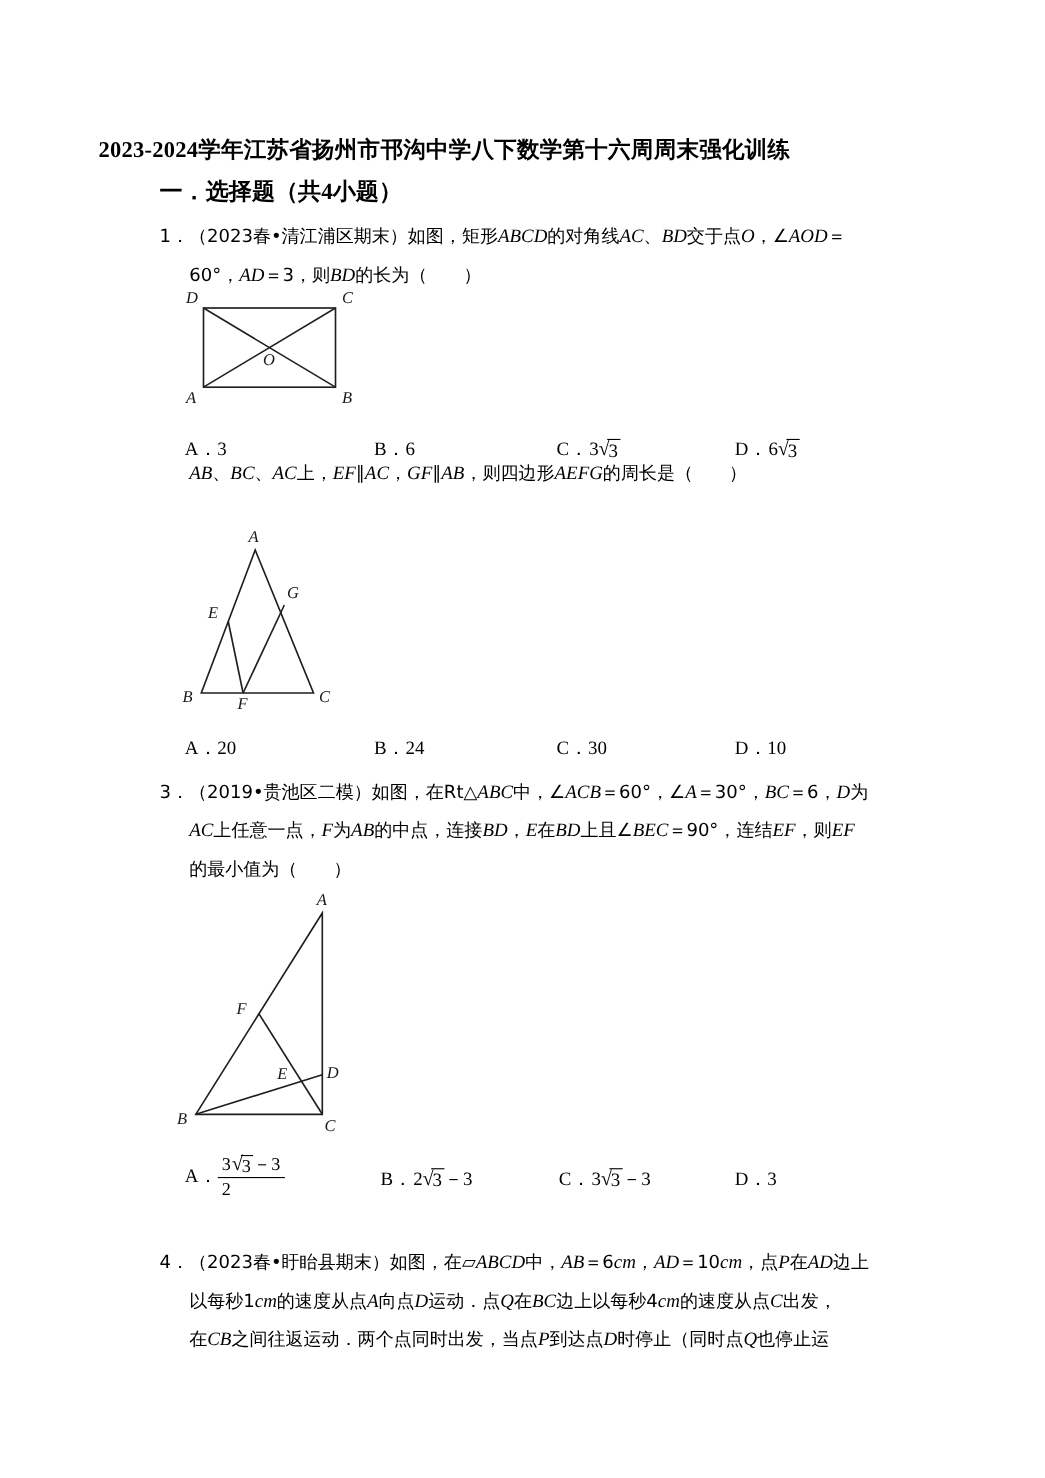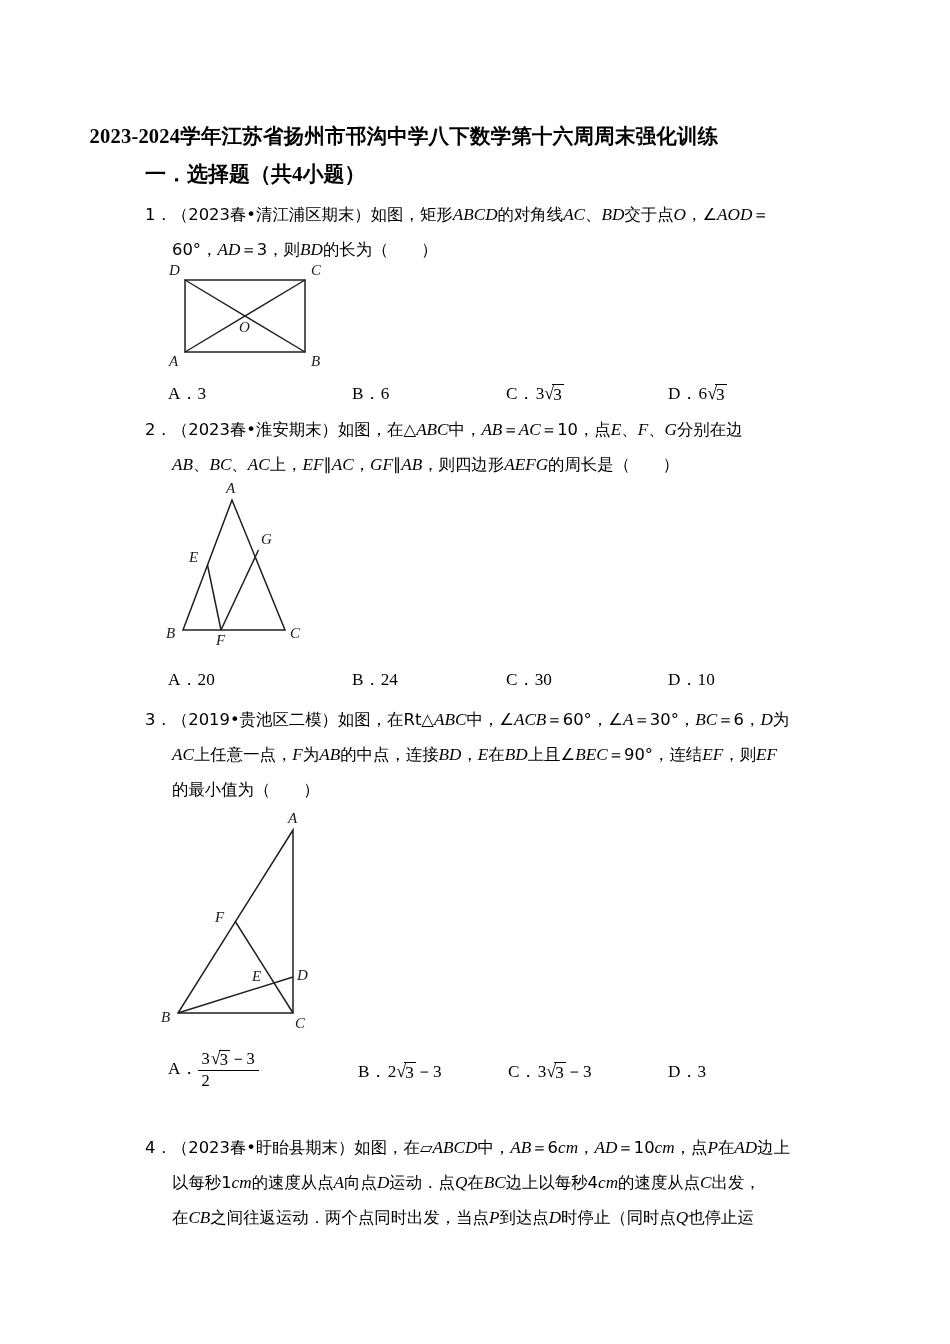--- a/index.html
+++ b/index.html
@@ -68,21 +68,21 @@
     left: 168px;
     width: 680px;
     font-size: 17.2px;
   }
   .opt {
     position: absolute;
     top: 0;
     white-space: nowrap;
   }
   .opt-a { left: 0px; }
-  .opt-b { left: 172px; margin-left: 12px; }
+  .opt-b { left: 172px; }
   .opt-c { left: 338px; }
   .opt-d { left: 500px; }
   .figure {
     position: absolute;
   }
   .radical {
     display: inline-block;
     position: relative;
     padding-left: 1px;
   }
@@ -154,31 +154,28 @@
       <line x1="30" y1="22" x2="150" y2="94" stroke-width="1.4"></line>
       <line x1="150" y1="22" x2="30" y2="94" stroke-width="1.4"></line>
       <text x="14" y="17">D</text>
       <text x="156" y="17">C</text>
       <text x="84" y="74" font-size="13">O</text>
       <text x="14" y="108">A</text>
       <text x="156" y="108">B</text>
     </svg>
   </div>
 
-  <div class="opts" style="top:381px; height:30px;text-decoration:underline;">
+  <div class="opts" style="top:396px; height:30px;text-decoration:underline;">
     <span class="opt opt-a"><span>A．</span><span>3</span></span>
     <span class="opt opt-b"><span>B．</span><span>6</span></span>
     <span class="opt opt-c"><span>C．</span><span class="radical"><span>3</span><span class="rad-sym">√</span><span class="rad-body">3</span></span></span>
     <span class="opt opt-d"><span>D．</span><span class="radical"><span>6</span><span class="rad-sym">√</span><span class="rad-body">3</span></span></span>
   </div>
 
   <div class="q-block" style="top:412px;">
-    <div class="q-line">
-      <span class="qnum cn">2．</span><span class="cn">（2023春•淮安期末）如图，在△</span><span class="it">ABC</span><span class="cn">中，</span><span class="it">AB</span><span class="cn">＝</span><span class="it">AC</span><span class="cn">＝10，点</span><span class="it">E</span><span class="cn">、</span><span class="it">F</span><span class="cn">、</span><span class="it">G</span><span class="cn">分别在边</span>
-    </div>
     <div class="q-line indent">
       <span class="it">AB</span><span class="cn">、</span><span class="it">BC</span><span class="cn">、</span><span class="it">AC</span><span class="cn">上，</span><span class="it">EF</span><span class="cn">∥</span><span class="it">AC</span><span class="cn">，</span><span class="it">GF</span><span class="cn">∥</span><span class="it">AB</span><span class="cn">，则四边形</span><span class="it">AEFG</span><span class="cn">的周长是（　　）</span>
     </div>
   </div>
 
   <div class="figure" style="left:160px; top:478px;">
     <svg width="180" height="170" viewBox="0 0 180 170">
       <polygon points="72,22 23,152 125,152" stroke="#1f1f1f" stroke-width="1.5" fill="none"></polygon>
       <line x1="47.5" y1="87" x2="61" y2="152" stroke-width="1.5"></line>
       <line x1="98.5" y1="72" x2="61" y2="152" stroke-width="1.5"></line>

